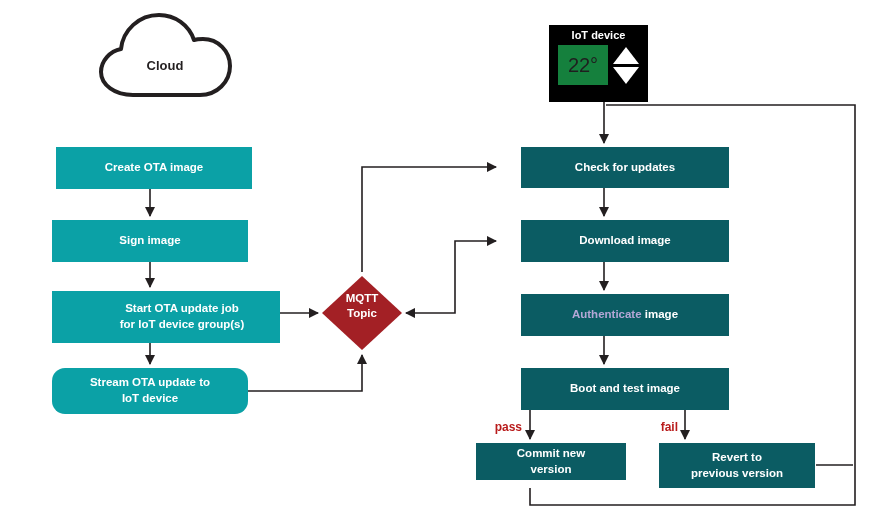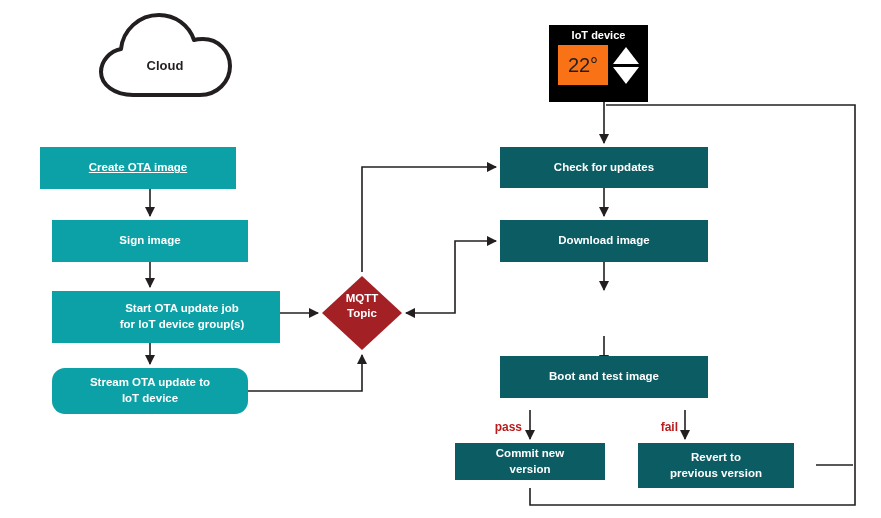--- a/index.html
+++ b/index.html
@@ -7,41 +7,41 @@
     position:relative;width:881px;height:518px;background:#ffffff;
     font-family:"Liberation Sans",sans-serif;overflow:hidden;
   }
   .layer{position:absolute;left:0;top:0;width:881px;height:518px;}
   .box{
     position:absolute;display:flex;align-items:center;justify-content:center;
     text-align:center;color:#ffffff;font-weight:700;font-size:11.5px;
     line-height:1.35;white-space:pre-line;
   }
   .light{background:#0ba1a6;}
-  .dark{background:#0b5c63;}
+  .dark{background:#0b5c63;margin-left:21px;}
   .hl{color:#b4a7d6;}
   .cloud-label{
     position:absolute;left:120px;top:58px;width:90px;text-align:center;
     font-weight:700;font-size:13px;color:#231f20;
   }
   .diamond-label{
     position:absolute;left:322px;top:291px;width:80px;text-align:center;
     color:#ffffff;font-weight:700;font-size:11.5px;line-height:1.3;white-space:pre-line;
   }
   .branch-label{
     position:absolute;font-weight:700;font-size:12px;color:#b91c1c;width:40px;text-align:right;
   }
   .device{
     position:absolute;left:549px;top:25px;width:99px;height:77px;background:#000000;
     display:flex;flex-direction:column;align-items:center;
   }
   .device-title{color:#ffffff;font-weight:700;font-size:11px;margin:4px 0 4px;}
   .device-row{display:flex;align-items:center;gap:5px;}
   .temp{
-    width:50px;height:40px;background:#f97316;color:#1f1f1f;font-size:20px;
+    width:50px;height:40px;background:#15803d;color:#1f1f1f;font-size:20px;
     display:flex;align-items:center;justify-content:center;
   }
   .tris{display:flex;flex-direction:column;gap:3px;}
   .tri-up{width:0;height:0;border-left:13px solid transparent;border-right:13px solid transparent;border-bottom:17px solid #ffffff;}
   .tri-down{width:0;height:0;border-left:13px solid transparent;border-right:13px solid transparent;border-top:17px solid #ffffff;}
 </style>
 </head>
 <body>
 
 <div class="stage">
@@ -92,33 +92,36 @@
     <div class="device-title">IoT device</div>
     <div class="device-row">
       <div class="temp">22°</div>
       <div class="tris">
         <div class="tri-up"></div>
         <div class="tri-down"></div>
       </div>
     </div>
   </div>
 
-  <div class="box light" style="left:40px;top:147px;width:196px;height:42px;text-decoration:underline;">Create OTA image</div>
+  <div class="box light" style="left:56px;top:147px;width:196px;height:42px;">Create OTA image</div>
   <div class="box light" style="left:52px;top:220px;width:196px;height:42px;">Sign image</div>
   <div class="box light" style="left:52px;top:291px;width:196px;height:52px;padding-left:32px;">Start OTA update job
 for IoT device group(s)</div>
   <div class="box light" style="left:52px;top:368px;width:196px;height:46px;border-radius:13px;">Stream OTA update to
 IoT device</div>
 
   <div class="diamond-label">MQTT
 Topic</div>
 
   <div class="box dark" style="left:500px;top:147px;width:208px;height:41px;">Check for updates</div>
   <div class="box dark" style="left:500px;top:220px;width:208px;height:42px;">Download image</div>
-  <div class="box dark" style="left:500px;top:356px;width:208px;height:42px;">Boot and test image</div>
+  <div class="box dark" style="left:500px;top:294px;width:208px;height:42px;">
+    <span><span class="hl">Authenticate</span><span> image</span></span>
+  </div>
+  <div class="box dark" style="left:500px;top:368px;width:208px;height:42px;">Boot and test image</div>
 
   <div class="branch-label" style="left:482px;top:420px;">pass</div>
   <div class="branch-label" style="left:638px;top:420px;">fail</div>
 
   <div class="box dark" style="left:455px;top:443px;width:150px;height:37px;">Commit new
 version</div>
   <div class="box dark" style="left:638px;top:443px;width:156px;height:45px;">Revert to
 previous version</div>
 
 </div>

